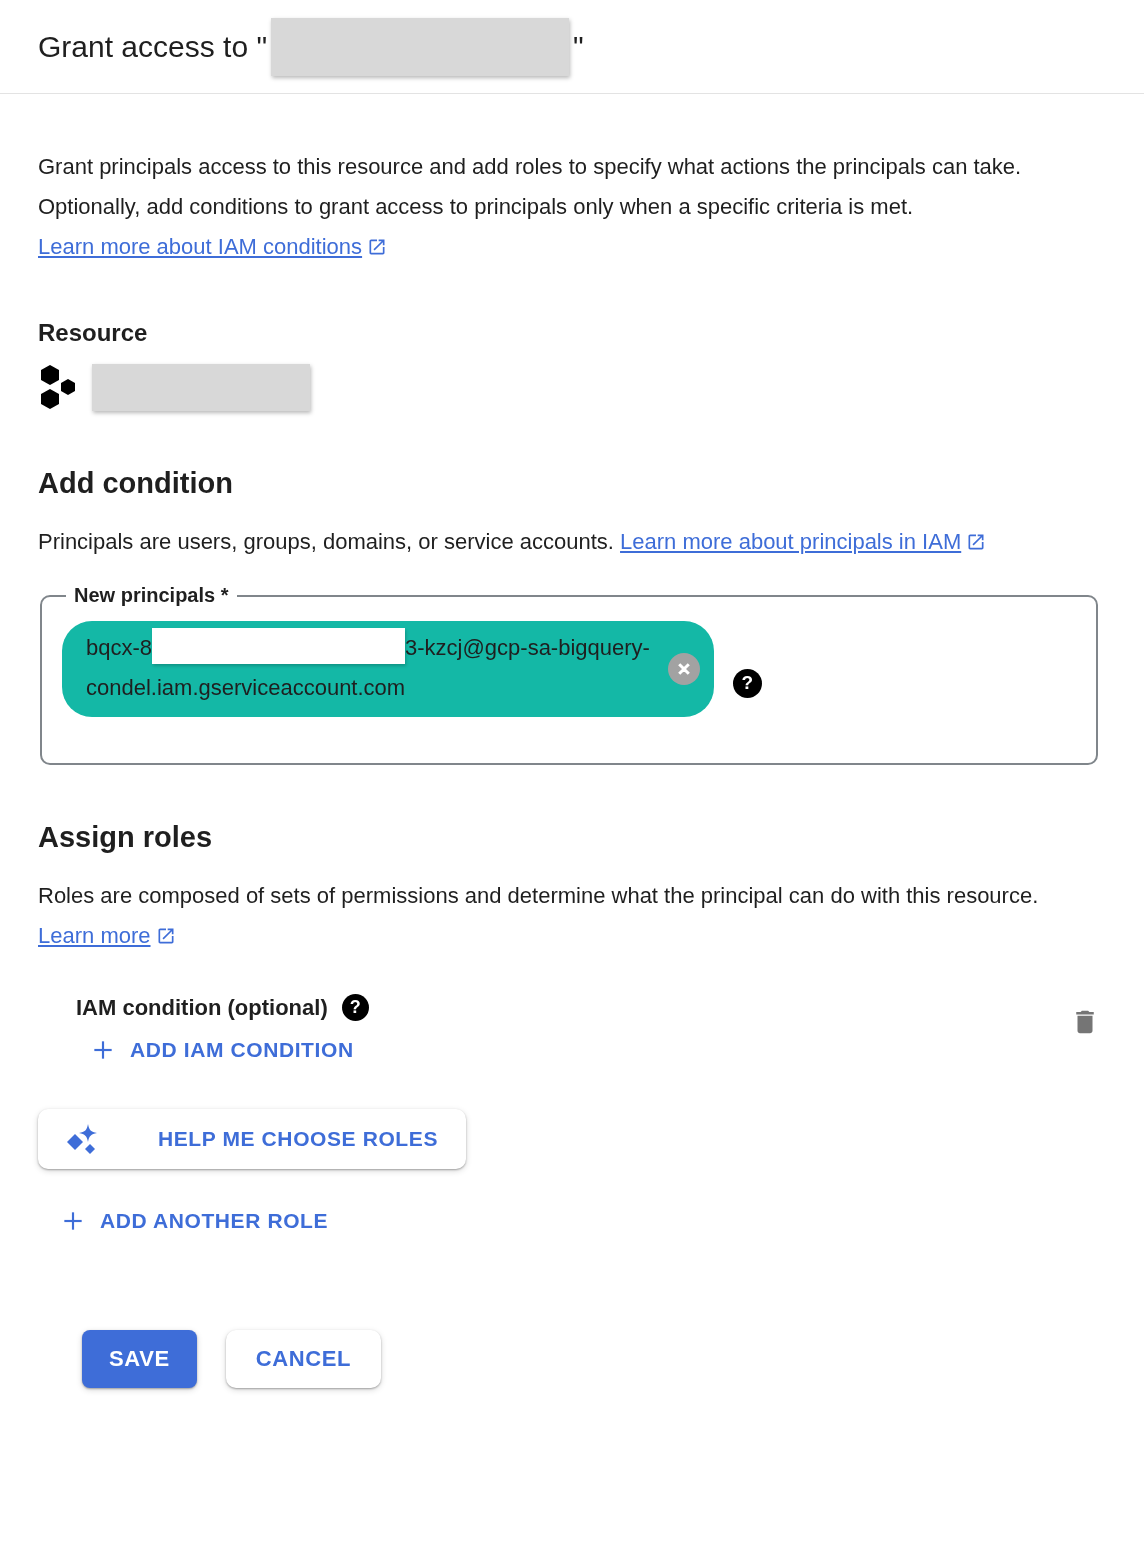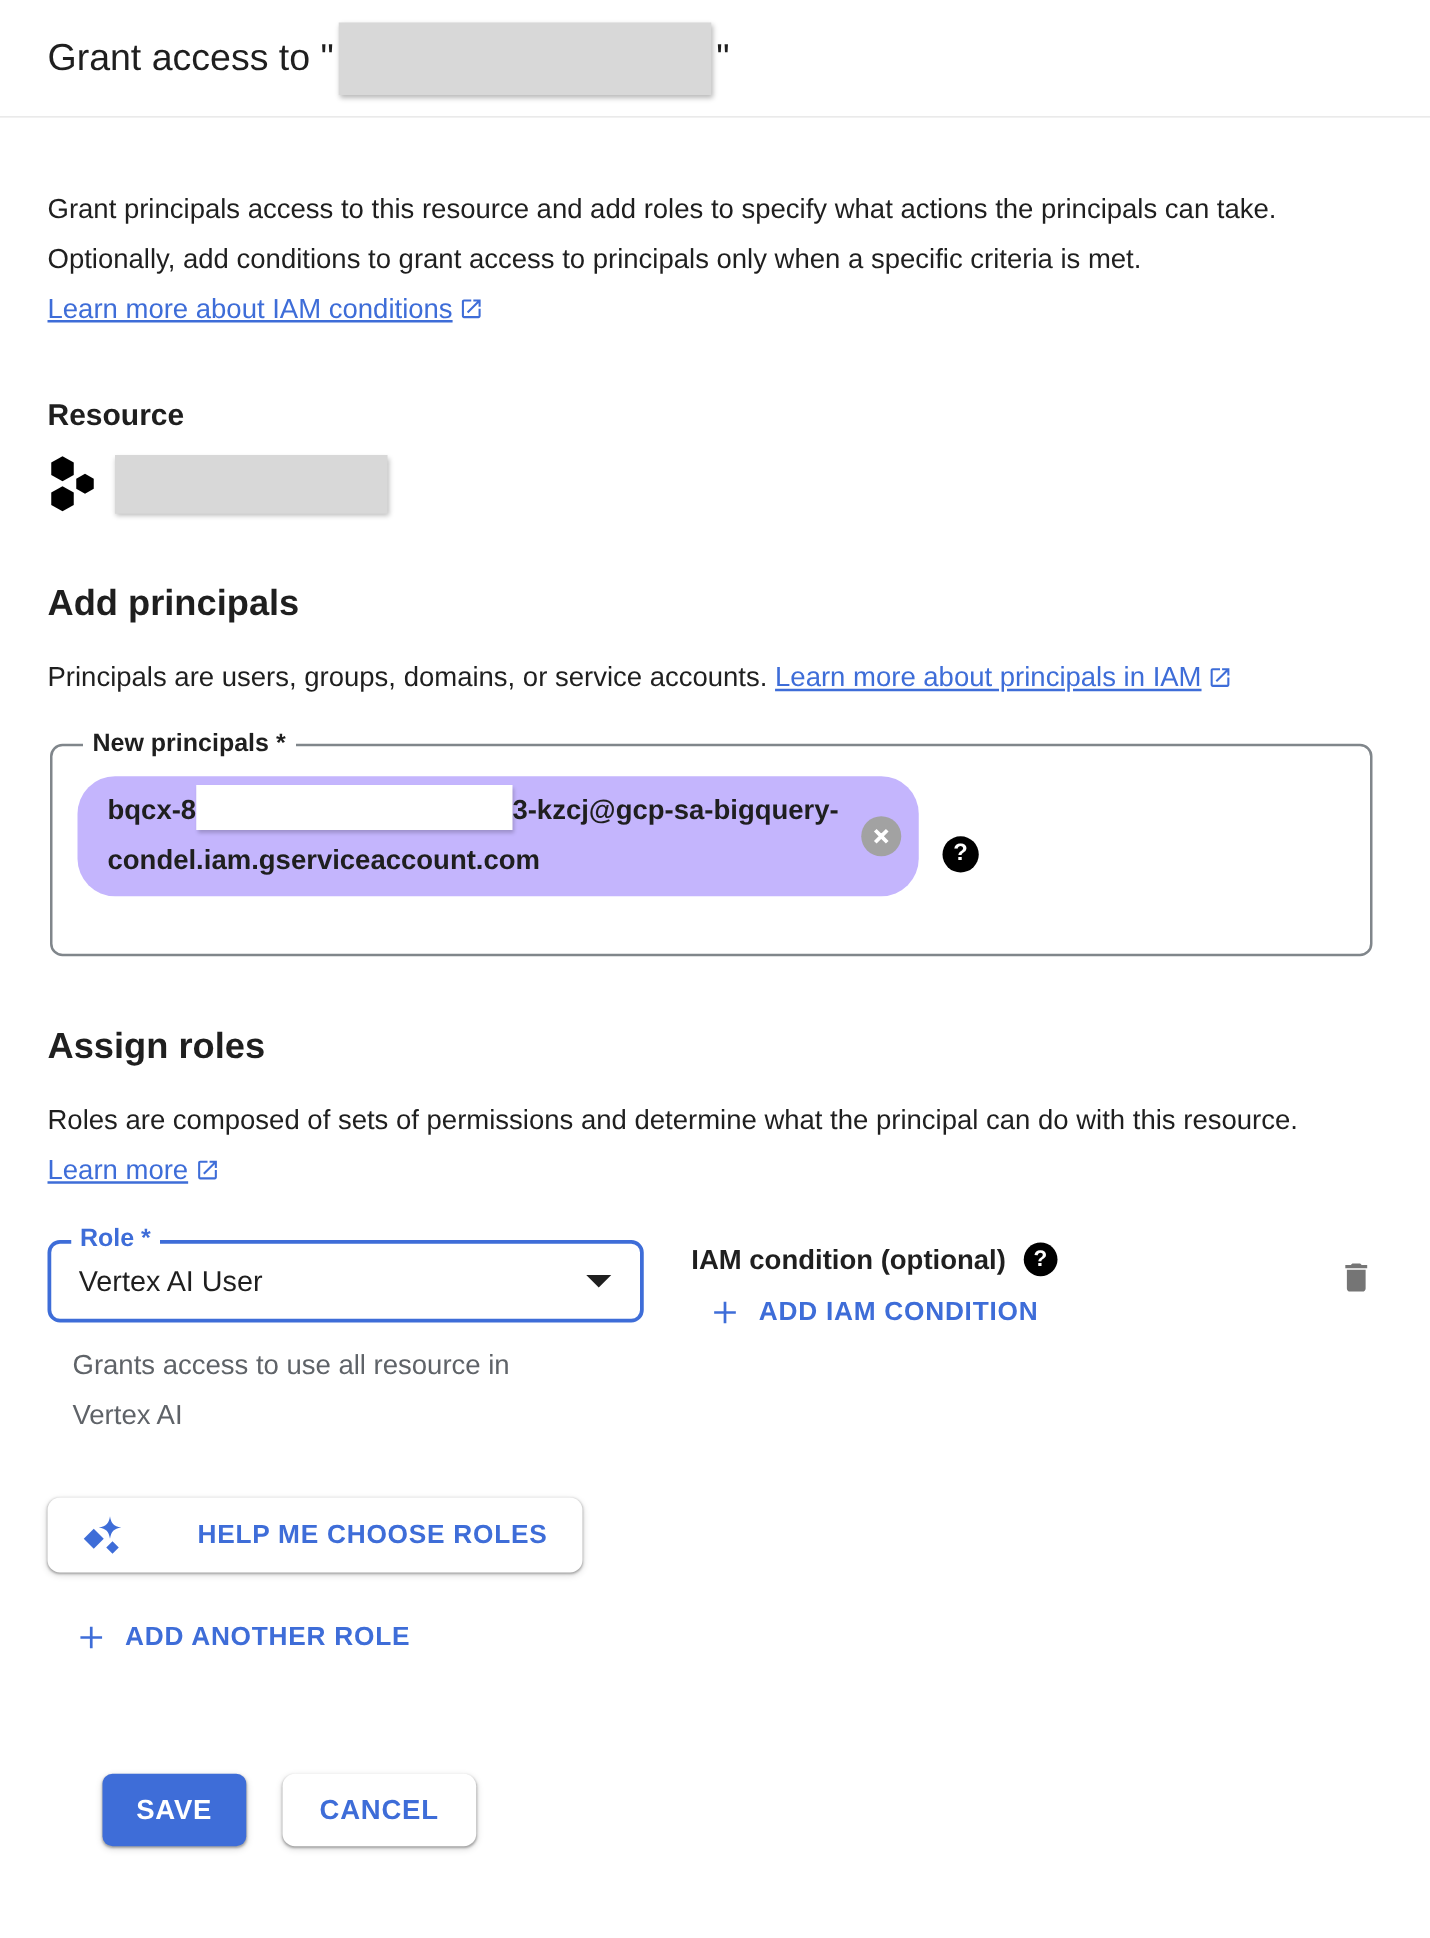--- a/index.html
+++ b/index.html
@@ -30,22 +30,22 @@
   .principals-para{margin-top:22px;}
   .fieldset{
     margin-top:20px;border:2px solid #80868b;border-radius:10px;
     padding:14px 20px 46px 20px;
   }
   .fieldset legend{
     font-size:20px;font-weight:700;color:#1f1f1f;padding:0 8px;margin-left:4px;
   }
   .fieldset-row{display:flex;align-items:center;}
   .chip{
-    position:relative;background:#c4b5fd;border-radius:30px;
-    padding:7px 64px 9px 24px;max-width:830px;font-weight:bold;
+    position:relative;background:#14b8a6;border-radius:30px;
+    padding:7px 64px 9px 24px;max-width:830px;
   }
   .chip-line{font-size:22px;line-height:40px;color:#1f1f1f;white-space:nowrap;}
   .redact-chip{width:253px;height:36px;background:#fff;box-shadow:1px 2px 3px rgba(0,0,0,.2);display:inline-block;vertical-align:-9px;}
   .chip-x{
     position:absolute;right:14px;top:50%;transform:translateY(-50%);
     width:32px;height:32px;border-radius:50%;background:#a2a2a2;
     display:flex;align-items:center;justify-content:center;border:none;cursor:pointer;padding:0;
   }
   .chip-x svg{width:16px;height:16px;fill:#fff;}
   .help-dot{
@@ -121,21 +121,21 @@
   <h3 class="section-h3">Resource</h3>
   <div class="resource-row">
     <svg class="resource-icon" viewBox="0 0 42 48">
       <polygon points="12,2 21,7 21,17 12,22 3,17 3,7"></polygon>
       <polygon points="12,26 21,31 21,41 12,46 3,41 3,31"></polygon>
       <polygon points="30,16 37,20 37,28 30,32 23,28 23,20"></polygon>
     </svg>
     <span class="redact redact-resource"></span>
   </div>
 
-  <h2 class="section-h2">Add principals</h2>
+  <h2 class="section-h2">Add condition</h2>
   <p class="para principals-para"><span>Principals are users, groups, domains, or service accounts.</span>
     <a class="link" style="white-space:normal;"><span>Learn more about principals in IAM</span></a><svg class="ext-icon" viewBox="0 0 24 24">
         <path d="M19 19H5V5h7V3H5c-1.11 0-2 .9-2 2v14c0 1.1.89 2 2 2h14c1.1 0 2-.9 2-2v-7h-2v7zM14 3v2h3.59l-9.83 9.83 1.41 1.41L19 6.41V10h2V3h-7z"></path>
       </svg>
   </p>
 
   <fieldset class="fieldset">
     <legend>New principals *</legend>
     <div class="fieldset-row">
       <div class="chip">
@@ -152,30 +152,20 @@
   </fieldset>
 
   <h2 class="section-h2" style="">Assign roles</h2>
   <p class="para roles-para"><span>Roles are composed of sets of permissions and determine what the principal can do with this resource.</span>
     <a class="link"><span>Learn more</span></a><svg class="ext-icon" viewBox="0 0 24 24">
         <path d="M19 19H5V5h7V3H5c-1.11 0-2 .9-2 2v14c0 1.1.89 2 2 2h14c1.1 0 2-.9 2-2v-7h-2v7zM14 3v2h3.59l-9.83 9.83 1.41 1.41L19 6.41V10h2V3h-7z"></path>
       </svg>
   </p>
 
   <div class="roles-row">
-    <div class="role-col">
-      <div class="role-field">
-        <span class="role-label">Role *</span>
-        <span class="role-value">Vertex AI User</span>
-        <svg class="caret" viewBox="0 0 22 12">
-            <polygon points="1,1 21,1 11,11"></polygon>
-          </svg>
-      </div>
-      <div class="role-helper">Grants access to use all resource in Vertex AI</div>
-    </div>
     <div class="cond-col">
       <div class="cond-label-row">
         <span class="cond-label">IAM condition (optional)</span>
         <span class="help-dot">?</span>
       </div>
       <button class="text-btn add-cond">
         <svg class="plus-icon" viewBox="0 0 24 24">
             <path d="M11 4h2v16h-2z"></path>
             <path d="M4 11h16v2H4z"></path>
           </svg>

